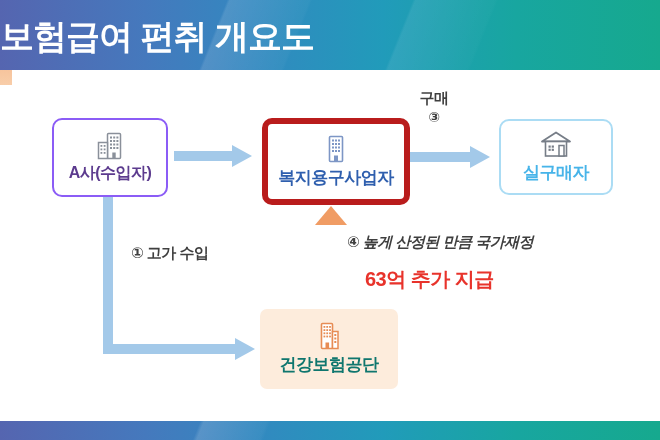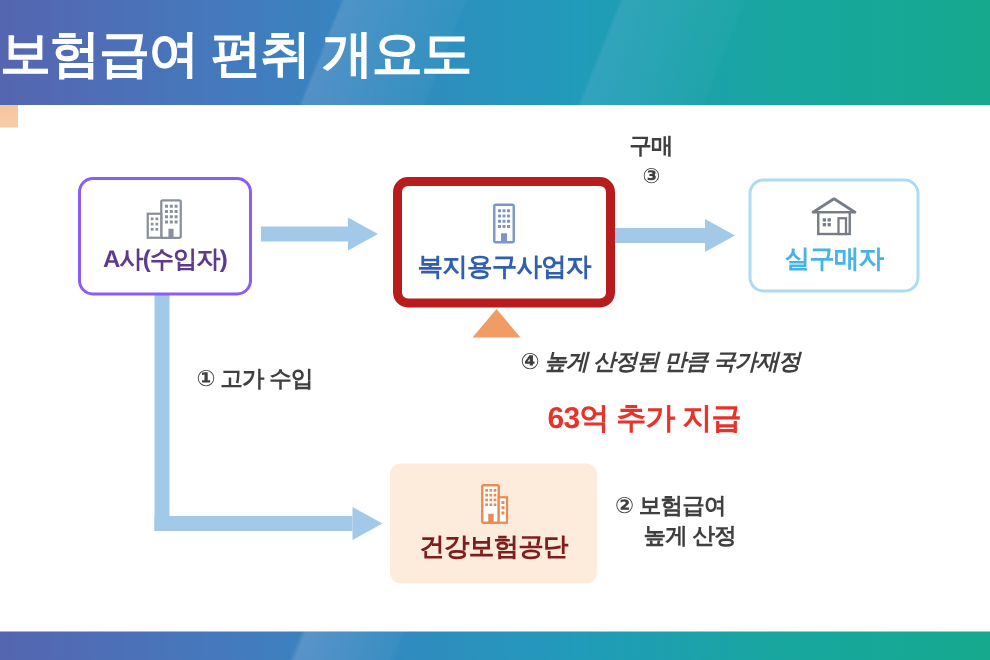--- a/index.html
+++ b/index.html
@@ -37,21 +37,21 @@
     display:flex;flex-direction:column;align-items:center;justify-content:center;gap:3px;
   }
   .node .lbl{font-weight:800;letter-spacing:-0.5px;}
   #node-importer{left:52px;top:118px;width:112px;height:75px;border:2px solid #8b5cf6;}
   #node-importer .lbl{color:#5c3b8e;font-size:16px;}
   #node-vendor{left:262px;top:118px;width:136px;height:75px;border:6px solid #b91c1c;}
   #node-vendor .lbl{color:#2f5fae;font-size:17px;}
   #node-buyer{left:499px;top:119px;width:110px;height:72px;border:2px solid #abdcf4;}
   #node-buyer .lbl{color:#47b4e9;font-size:17px;}
   #node-nhis{left:260px;top:309px;width:138px;height:80px;background:#fdecdc;border-radius:7px;}
-  #node-nhis .lbl{color:#7f1d1d;font-size:17px;}
+  #node-nhis .lbl{color:#0f766e;font-size:17px;}
   .node svg{display:block;}
   
   .shaft{position:absolute;background:#a3c9e9;}
   .head-right{position:absolute;width:0;height:0;
     border-top:11px solid transparent;border-bottom:11px solid transparent;border-left:20px solid #a3c9e9;}
   #arr-ab-shaft{left:174px;top:151px;width:58px;height:10px;}
   #arr-ab-head{left:232px;top:145px;}
   #arr-bc-shaft{left:406px;top:152px;width:64px;height:10px;}
   #arr-bc-head{left:470px;top:146px;}
   #arr-L-vert{left:103px;top:196px;width:10px;height:158px;}
@@ -186,24 +186,20 @@
           <rect x="20.3" y="19" width="2" height="2"></rect>
       </g>
     </svg>
     <div class="lbl">건강보험공단</div>
   </div>
 
   <div class="note" id="note-step1">
     <div class="l1">① 고가 수입</div>
   </div>
 
-  <div class="note" id="note-step2">
-    <div class="l1">② 보험급여</div>
-    <div class="l2">높게 산정</div>
-  </div>
 
   <div class="note" id="note-step3">
     <div class="s3-l1">구매</div>
     <div class="s3-num">③</div>
   </div>
 
   <div class="note" id="note-step4">
     <div class="l1">④ 높게 산정된 만큼 국가재정</div>
     <div class="hl">63억 추가 지급</div>
   </div>

